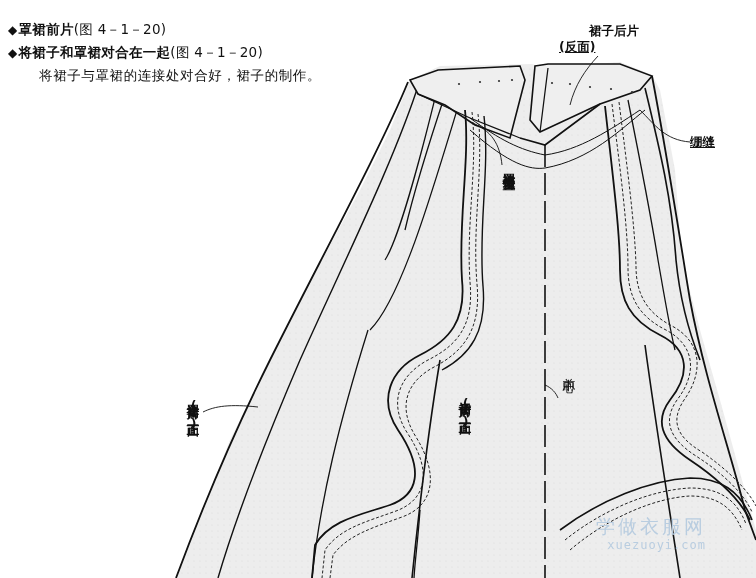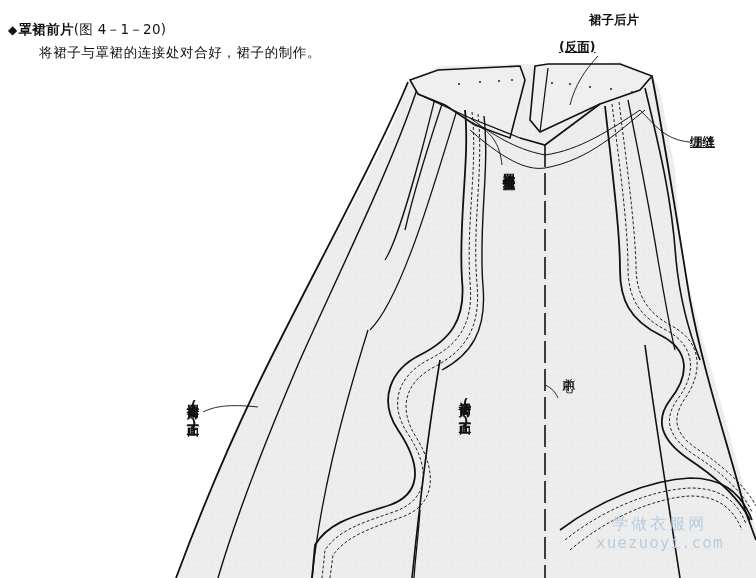--- a/index.html
+++ b/index.html
@@ -7,29 +7,32 @@
          font-family: "DejaVu Sans", "Liberation Sans", sans-serif; color: #111; }
   .text-block { position: absolute; left: 8px; top: 18px; width: 345px; font-size: 13.5px; line-height: 22px; }
   .heading { font-weight: bold; white-space: nowrap; letter-spacing: 0.3px; }
   .heading .ref { font-weight: normal; }
   .diamond { display: inline-block; font-size: 12px; margin-right: 1px; }
   .para { text-indent: 2.3em; letter-spacing: 0.6px; }
   svg.drawing { position: absolute; left: 0; top: 0; }
   .label { position: absolute; font-size: 12.5px; font-weight: bold; line-height: 14px; color: #111; }
   .vlabel { writing-mode: vertical-rl; text-orientation: upright; letter-spacing: 1px; }
   .watermark { position: absolute; left: 596px; top: 514px; color: #b9cde0; text-align: center; }
-  .watermark .wm-cn { font-family: "DejaVu Serif", serif; font-size: 16px; letter-spacing: 3px; }
-  .watermark .wm-url { font-family: "DejaVu Sans Mono", monospace; font-size: 16px; letter-spacing: 1px; margin-top: -2px; text-align: right; }
+  .watermark .wm-cn { font-family: "DejaVu Serif", serif; font-size: 19px; letter-spacing: 3px; }
+  .watermark .wm-url { font-family: "DejaVu Sans Mono", monospace; font-size: 12px; letter-spacing: 1px; margin-top: -2px; text-align: right; }
 </style>
 </head>
 <body>
 
 <div class="text-block">
   <div class="heading">
     <span class="diamond">◆</span><span>罩裙前片</span><span class="ref">(图 4－1－20)</span>
+  </div>
+  <div class="heading">
+    <span class="diamond">◆</span><span>将裙子和罩裙对合在一起</span><span class="ref">(图 4－1－20)</span>
   </div>
   <div class="para">将裙子与罩裙的连接处对合好，裙子的制作。</div>
 </div>
 
 <svg class="drawing" width="756" height="578" viewBox="0 0 756 578">
   <defs>
     <pattern id="grain" width="6" height="6" patternUnits="userSpaceOnUse">
       <rect width="6" height="6" fill="#ededed"></rect>
       <circle cx="2" cy="3" r="0.6" fill="#dcdcdc"></circle>
     </pattern>
@@ -87,21 +90,21 @@
   <path d="M570,550 C610,516 656,498 690,496 C716,496 732,506 742,530" fill="none" stroke="#222" stroke-width="1" stroke-dasharray="3,2"></path>
   <path d="M645,345 C655,420 668,500 680,578" fill="none" stroke="#111" stroke-width="1.6"></path>
 
   <path d="M598,56 C585,70 575,85 570,105" fill="none" stroke="#111" stroke-width="0.9"></path>
   <path d="M640,110 C655,125 665,140 690,142" fill="none" stroke="#111" stroke-width="0.9"></path>
   <path d="M470,122 C492,130 500,145 502,165" fill="none" stroke="#111" stroke-width="0.9"></path>
   <path d="M203,412 C215,406 230,404 258,407" fill="none" stroke="#111" stroke-width="0.9"></path>
   <path d="M545,385 C552,388 556,393 558,398" fill="none" stroke="#111" stroke-width="0.9"></path>
 </svg>
 
-<div class="label" style="left:589px; top:13px;">裙子后片</div>
+<div class="label" style="left:589px; top:24px;">裙子后片</div>
 <div class="label" style="left:559px; top:40px;text-decoration:underline;">(反面)</div>
 <div class="label" style="left:690px; top:135px;text-decoration:underline;">绷缝</div>
 <div class="label vlabel" style="left:502px; top:163px;">罩裙连接位置</div>
 <div class="label vlabel" style="left:186px; top:394px;">罩裙前片(正面)</div>
 <div class="label vlabel" style="left:458px; top:392px;">裙子前片(正面)</div>
 <div class="label vlabel" style="left:562px; top:368px; font-weight:normal;">前中心</div>
 
 <div class="watermark">
   <div class="wm-cn">学做衣服网</div>
   <div class="wm-url">xuezuoyi.com</div>

